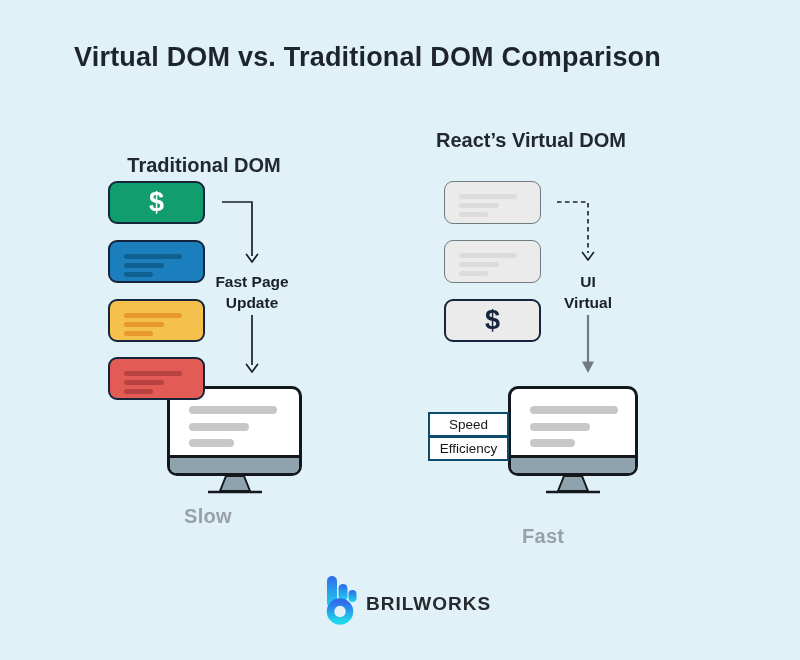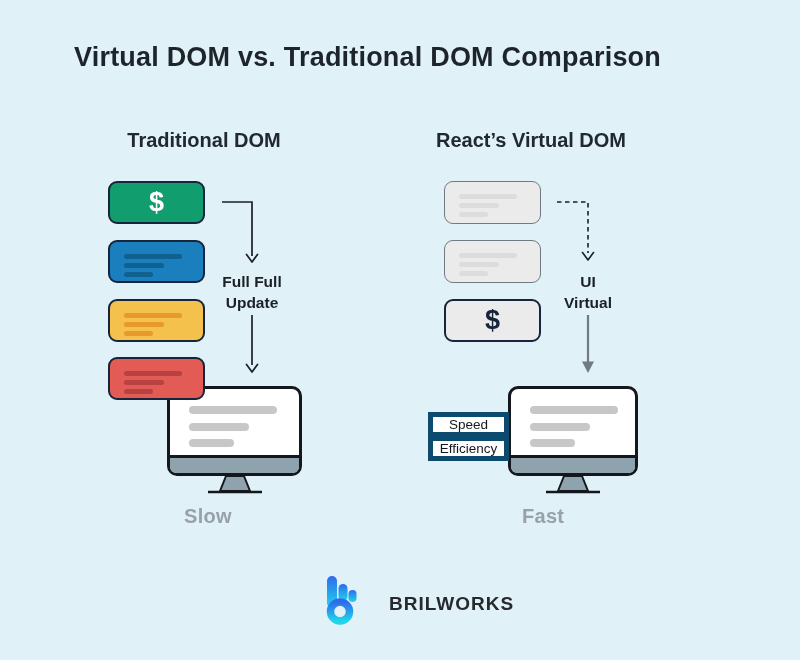--- a/index.html
+++ b/index.html
@@ -13,21 +13,21 @@
   .canvas{position:absolute;inset:0;width:800px;height:660px;background:#E0F2F7;}
 
   .page-title{
     position:absolute;top:42px;left:0;width:735px;
     text-align:center;font-size:27px;font-weight:700;color:#1E242C;letter-spacing:.2px;
   }
   .col-heading{
     position:absolute;top:129px;text-align:center;
     font-size:20px;font-weight:700;color:#222831;
   }
-  .col-heading.left{left:59px;width:290px;}
+  .col-heading.left{left:59px;width:290px;margin-top:25px;}
   .col-heading.right{left:386px;width:290px;}
 
   
   .card{
     position:absolute;width:97px;height:43px;border-radius:9px;box-sizing:border-box;
   }
   .card.colored{border:2px solid #16243C;}
   .card.gray{background:#EBEBEB;border:1.5px solid #6F7B80;}
   .card.gray-dollar{background:#EBEBEB;border:2px solid #16243C;}
   .card.green{background:#119D6E;}
@@ -75,42 +75,42 @@
   .sbar.s2{top:34px;width:60px;}
   .sbar.s3{top:50px;width:45px;}
 
   .stand{position:absolute;z-index:2;}
   .stand.left{left:200px;top:475px;}
   .stand.right{left:538px;top:475px;}
 
   
   .tag-stack{position:absolute;left:428px;top:412px;z-index:3;}
   .tag{
-    width:81px;height:25px;background:#FFFFFF;border:5px solid #0c4a6e;
+    width:81px;height:25px;background:#FFFFFF;border:2px solid #0c4a6e;
     box-sizing:border-box;display:flex;align-items:center;justify-content:center;
     font-size:13.5px;font-weight:500;color:#14181D;
   }
   .tag + .tag{margin-top:-1px;text-align:center;}
 
   .result{
     position:absolute;top:505px;width:102px;
     font-size:20px;font-weight:600;color:#98A1A8;letter-spacing:.3px;
   }
   .result.left{left:184px;}
-  .result.right{left:522px;}
+  .result.right{left:522px;margin-top:20px;}
 
   
   .card{z-index:3;}
   .arrows-layer{position:absolute;inset:0;z-index:1;pointer-events:none;}
 
   
   .logo-icon{position:absolute;left:326px;top:575px;}
   .brand-text{
     position:absolute;left:366px;top:593px;
-    font-size:19px;font-weight:800;color:#26292E;letter-spacing:1px;margin-left:23px;
+    font-size:19px;font-weight:800;color:#26292E;letter-spacing:1px;
   }
 </style>
 </head>
 <body>
 
 <div class="canvas">
 
   <div class="page-title">Virtual DOM vs. Traditional DOM Comparison</div>
 
   <div class="col-heading left">Traditional DOM</div>
@@ -158,21 +158,21 @@
   <div class="card gray" style="left:444px;top:240px;">
     <span class="bar b1"></span>
     <span class="bar b2"></span>
     <span class="bar b3"></span>
   </div>
   <div class="card gray-dollar" style="left:444px;top:299px;">
     <div class="dollar navy">$</div>
   </div>
 
   <div class="arrow-label left">
-    <div>Full Full</div>
+    <div>Fast Page</div>
     <div>Update</div>
   </div>
   <div class="arrow-label right">
     <div>UI</div>
     <div>Virtual</div>
   </div>
 
   <div class="monitor left">
     <span class="sbar s1"></span>
     <span class="sbar s2"></span>

